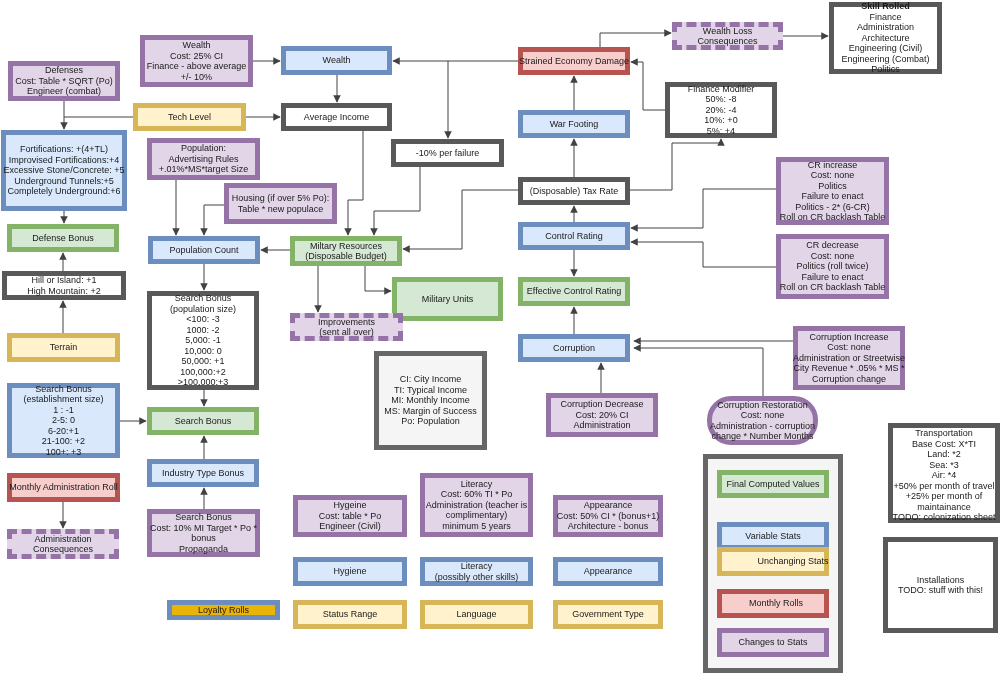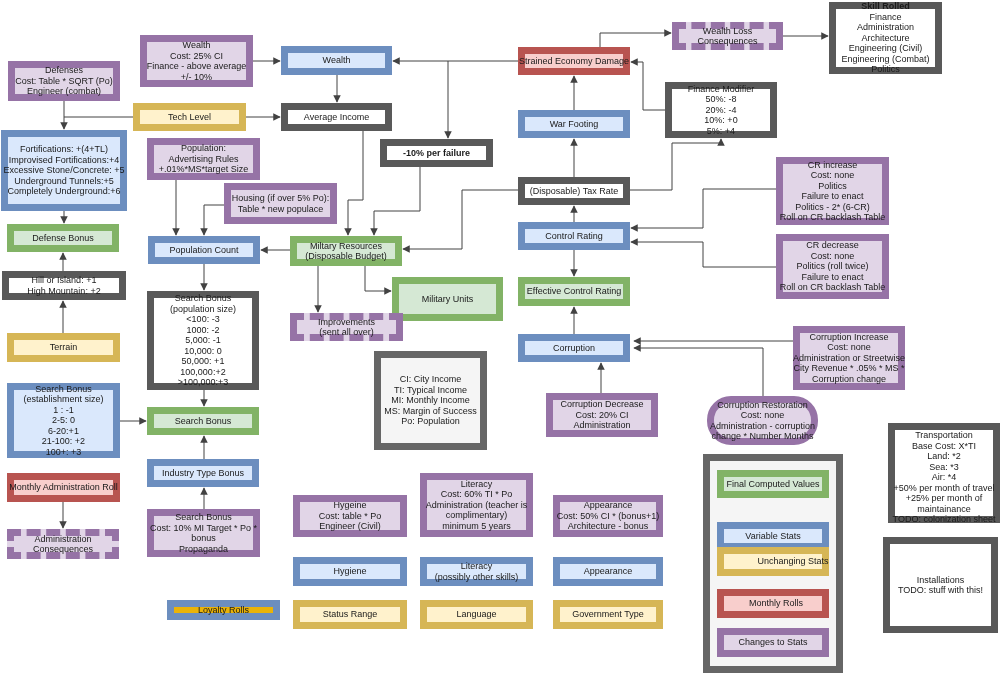--- a/index.html
+++ b/index.html
@@ -4,21 +4,21 @@
 <style>
   html,body { margin:0; padding:0; background:#ffffff; }
   #diagram {
     position:relative; width:1001px; height:674px; overflow:hidden;
     background:#ffffff;
     font-family:"Liberation Sans", sans-serif;
   }
   #edges-layer { position:absolute; left:0; top:0; }
   .edge { fill:none; stroke:#424242; stroke-width:1; }
   .node {
-    position:absolute; box-sizing:border-box; border:7px solid #0f172a;
+    position:absolute; box-sizing:border-box; border:5px solid #0f172a;
     display:flex; flex-direction:column; justify-content:center; align-items:center;
     text-align:center; font-size:9px; line-height:10.5px; color:#1a1a1a;
   }
   .node.dashed { border-style:dashed; }
   .ln { white-space:nowrap; }
   .ln.b { font-weight:bold; }
 </style>
 </head>
 <body>
 
@@ -120,21 +120,21 @@
         <div class="ln">Improvised Fortifications:+4</div>
         <div class="ln">Excessive Stone/Concrete: +5</div>
         <div class="ln">Underground Tunnels:+5</div>
         <div class="ln">Completely Underground:+6</div>
       </div>
       <div class="node" style="left: 147px; top: 138px; width: 113px; height: 42px; background: rgb(225, 213, 231); border-color: rgb(150, 115, 166);">
         <div class="ln">Population:</div>
         <div class="ln">Advertising Rules</div>
         <div class="ln">+.01%*MS*target Size</div>
       </div>
-      <div class="node" style="left: 380px; top: 139px; width: 113px; height: 28px; background: rgb(255, 255, 255); border-color: rgb(89, 89, 89); font-weight: bold;">
+      <div class="node" style="left: 391px; top: 139px; width: 113px; height: 28px; background: rgb(255, 255, 255); border-color: rgb(89, 89, 89);">
         <div class="ln">-10% per failure</div>
       </div>
       <div class="node" style="left: 224px; top: 183px; width: 113px; height: 41px; background: rgb(225, 213, 231); border-color: rgb(150, 115, 166);">
         <div class="ln">Housing (if over 5% Po):</div>
         <div class="ln">Table * new populace</div>
       </div>
       <div class="node" style="left: 776px; top: 157px; width: 113px; height: 68px; background: rgb(225, 213, 231); border-color: rgb(150, 115, 166);">
         <div class="ln">CR increase</div>
         <div class="ln">Cost: none</div>
         <div class="ln">Politics</div>

